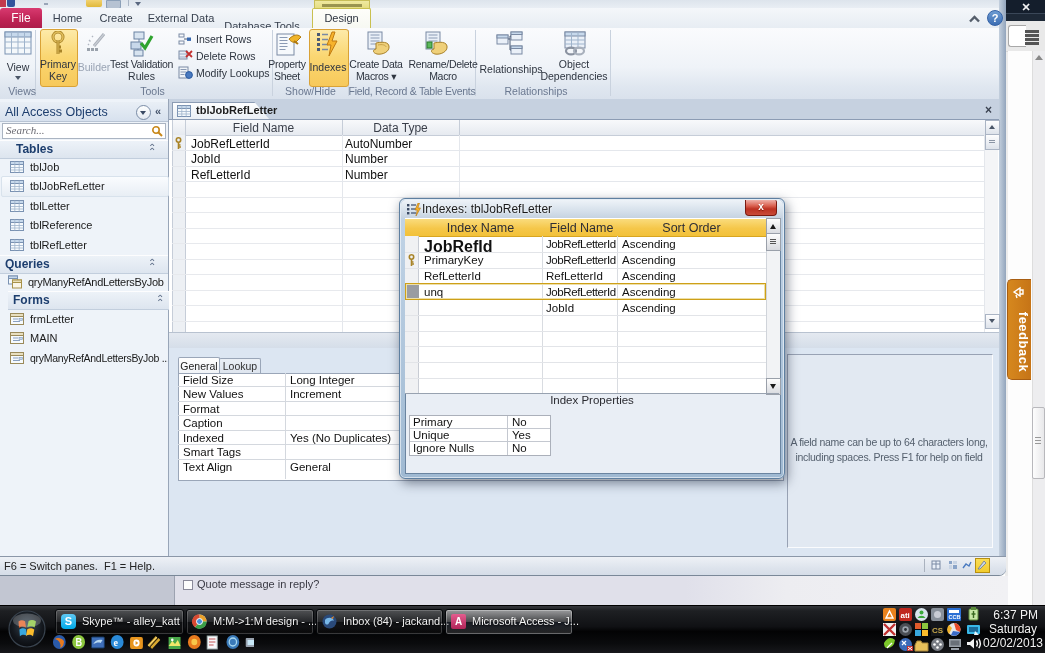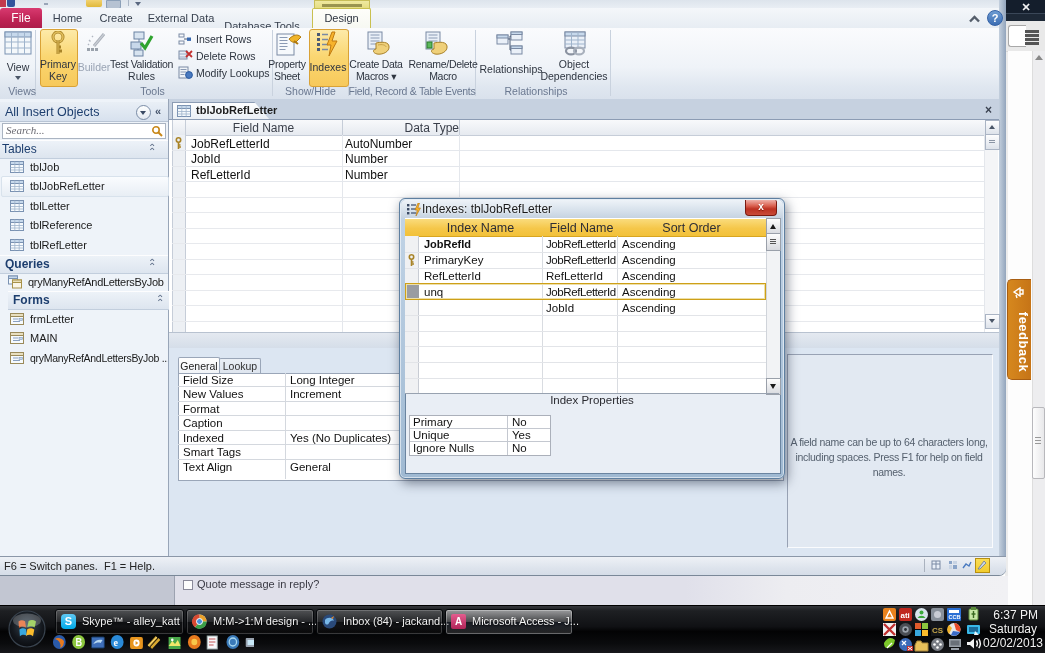--- a/index.html
+++ b/index.html
@@ -193,35 +193,35 @@
    <path d="M10.5 1v16 M17 1v16 M4 9h20 M4 13h20" stroke="#9FB4CC"></path>
    <ellipse cx="10" cy="20" rx="5" ry="3.4" fill="none" stroke="#8A92A0" stroke-width="2.2"></ellipse>
    <ellipse cx="18" cy="20" rx="5" ry="3.4" fill="none" stroke="#A8B0BC" stroke-width="2.2"></ellipse>
  </svg>
  <div class="a txt" style="left:544px;top:58px;width:60px;text-align:center;color:#2E3540;font-size:10.5px">Object</div>
  <div class="a txt" style="left:536px;top:70px;width:76px;text-align:center;color:#2E3540;font-size:10.5px">Dependencies</div>
  <div class="a txt" style="left:495px;top:85px;width:82px;text-align:center;color:#6A7890;font-size:10.5px">Relationships</div>
 
  <div class="a" style="left:0;top:99px;width:168px;height:457px;background:#EEF3F9;border-right:1px solid #98A5B8">
   <div class="a" style="left:0;top:3px;width:168px;height:19px;background:linear-gradient(#E9EFF6,#D7E1EE);border-bottom:1px solid #B8C4D4">
-    <div class="a txt" style="left:5px;top:3px;color:#1D3E6E;font-size:12.5px">All Insert Objects</div>
+    <div class="a txt" style="left:5px;top:3px;color:#1D3E6E;font-size:12.5px">All Access Objects</div>
     <div class="a" style="left:136px;top:3px;width:13px;height:13px;border-radius:50%;border:1px solid #7A8CA6;background:linear-gradient(#FDFEFE,#E4EAF2)">
           <div class="a" style="left:3px;top:5px;width:0;height:0;border-left:3px solid transparent;border-right:3px solid transparent;border-top:4px solid #3A4A64"></div>
         </div>
     <div class="a txt" style="left:155px;top:3px;color:#44536B;font-size:11px;font-weight:bold">«</div>
   </div>
   <div class="a" style="left:2px;top:24px;width:162px;height:14px;background:#fff;border:1px solid #AAB4C2">
     <div class="a txt" style="left:3px;top:0px;color:#6A6A72;font-size:11px;font-style:italic;font-family:'Liberation Serif',serif">Search...</div>
     <div class="a" style="left:148px;top:1px;width:12px;height:12px"><svg width="12" height="12" viewBox="0 0 12 12">
             <circle cx="5" cy="5" r="3.2" fill="none" stroke="#C8881A" stroke-width="1.6"></circle>
             <path d="M7.5 7.5 L11 11" stroke="#C8881A" stroke-width="2"></path>
           </svg></div>
   </div>
   <div class="a" style="left:0;top:41px;width:168px;height:17px;background:linear-gradient(#EDF2F8,#DDE5EF);border-top:1px solid #FDFDFE;border-bottom:1px solid #C2CEDD">
-    <div class="a txt" style="left:2px;top:1px;color:#1D3E6E;font-weight:normal;font-size:12px">Tables</div>
+    <div class="a txt" style="left:16px;top:1px;color:#1D3E6E;font-weight:bold;font-size:12px">Tables</div>
     <div class="a txt" style="left:148px;top:1px;color:#5A6A85;font-size:10px">⌃</div>
         <div class="a txt" style="left:148px;top:5px;color:#5A6A85;font-size:10px">⌃</div>
   </div>
  </div>
  <svg class="a" style="left:0;top:0" width="0" height="0">
       <defs>
    <g id="tbl">
           <rect x="0.5" y="1.5" width="13" height="11" fill="#F6FAFD" stroke="#7A92B2"></rect>
           <rect x="0.5" y="1.5" width="13" height="3" fill="#C7D9EC" stroke="#7A92B2"></rect>
           <path d="M4.8 1.5v11 M9.2 1.5v11 M.5 7.5h13 M.5 10h13" stroke="#9FB4CC" stroke-width=".8"></path>
@@ -297,21 +297,21 @@
    <div class="a txt" style="left:196px;top:104px;color:#1E1E1E;font-size:11px;font-weight:bold">tblJobRefLetter</div>
  <div class="a txt" style="left:985px;top:103px;color:#3A4250;font-size:12px;font-weight:bold">×</div>
 
  <div class="a" style="left:169px;top:119px;width:830px;height:213px;background:#fff;border-top:1px solid #8C9CB4"></div>
 
  <div class="a" style="left:172px;top:120px;width:812px;height:15px;background:linear-gradient(#F8F9FB,#E6EAF0);border:1px solid #C6CDD8;border-top:none"></div>
  <div class="a" style="left:185px;top:120px;width:1px;height:15px;background:#C6CDD8"></div>
  <div class="a" style="left:342px;top:120px;width:1px;height:15px;background:#C6CDD8"></div>
  <div class="a" style="left:459px;top:120px;width:1px;height:15px;background:#C6CDD8"></div>
  <div class="a txt" style="left:185px;top:121px;width:157px;text-align:center;color:#3A3F4A;font-size:12px">Field Name</div>
- <div class="a txt" style="left:342px;top:121px;width:117px;text-align:right;color:#3A3F4A;font-size:12px">Data Type</div>
+ <div class="a txt" style="left:342px;top:121px;width:117px;text-align:center;color:#3A3F4A;font-size:12px">Data Type</div>
 
  <div class="a" style="left:172px;top:135px;width:12px;height:197px;background:#EDF0F4;border-right:1px solid #C6CDD8;border-left:1px solid #C6CDD8"></div>
  <div class="a" style="left:342px;top:135px;width:1px;height:197px;background:#E4E7EC"></div>
  <div class="a" style="left:459px;top:135px;width:1px;height:197px;background:#E4E7EC"></div>
  <div class="a" style="left:984px;top:135px;width:1px;height:197px;background:#E4E7EC"></div>
  <div class="a" style="left:172px;top:150px;width:812px;height:1px;background:#E4E7EC"></div>
  <div class="a" style="left:172px;top:166px;width:812px;height:1px;background:#E4E7EC"></div>
  <div class="a" style="left:172px;top:181px;width:812px;height:1px;background:#E4E7EC"></div>
  <div class="a" style="left:172px;top:197px;width:812px;height:1px;background:#E7E9ED"></div>
  <div class="a" style="left:172px;top:212px;width:812px;height:1px;background:#E7E9ED"></div>
@@ -368,21 +368,20 @@
  <div class="a txt" style="left:183px;top:417px;color:#111;font-size:11.5px">Caption</div>
  <div class="a txt" style="left:183px;top:432px;color:#111;font-size:11.5px">Indexed</div>
     <div class="a txt" style="left:290px;top:432px;color:#111;font-size:11.5px">Yes (No Duplicates)</div>
  <div class="a txt" style="left:183px;top:446px;color:#111;font-size:11.5px">Smart Tags</div>
  <div class="a txt" style="left:183px;top:461px;color:#111;font-size:11.5px">Text Align</div>
     <div class="a txt" style="left:290px;top:461px;color:#111;font-size:11.5px">General</div>
 
  <div class="a" style="left:787px;top:354px;width:204px;height:192px;background:#E2E9F2;border:1px solid #98A2B4;border-bottom-color:#FAFBFD;border-right-color:#FAFBFD">
    <div class="a txt" style="left:0;top:80px;width:202px;text-align:center;color:#55606E;font-size:10.5px;letter-spacing:-.3px;line-height:15px">A field name can be up to 64 characters long,</div>
       <div class="a txt" style="left:0;top:95px;width:202px;text-align:center;color:#55606E;font-size:10.5px;letter-spacing:-.3px;line-height:15px">including spaces. Press F1 for help on field</div>
-      <div class="a txt" style="left:0;top:110px;width:202px;text-align:center;color:#55606E;font-size:10.5px;letter-spacing:-.3px;line-height:15px">names.</div>
  </div>
 
  <div class="a" style="left:0;top:556px;width:1006px;height:19px;background:linear-gradient(#EEF1F6,#DDE3EC 60%,#D4DCE7);border-top:1px solid #8B97A8">
    <div class="a txt" style="left:4px;top:3px;color:#222;font-size:11px">F6 = Switch panes.&nbsp; F1 = Help.</div>
       <div class="a" style="left:924px;top:2px;width:1px;height:13px;background:#AAB2BE"></div>
    <div class="a" style="left:930px;top:2px;width:12px;height:12px"><svg width="12" height="12" viewBox="0 0 12 12">
           <rect x="2" y="2" width="8" height="8" fill="#EAF0F8" stroke="#7A8AA4"></rect>
           <path d="M2 5h8 M6 2v8" stroke="#7A8AA4"></path>
         </svg></div>
    <div class="a" style="left:947px;top:2px;width:12px;height:12px"><svg width="12" height="12" viewBox="0 0 12 12">
@@ -431,21 +430,21 @@
   <div class="a" style="left:5px;top:53px;width:361px;height:1px;background:#E2E4E8"></div>
   <div class="a" style="left:5px;top:69px;width:361px;height:1px;background:#E2E4E8"></div>
   <div class="a" style="left:5px;top:84px;width:361px;height:1px;background:#E2E4E8"></div>
   <div class="a" style="left:5px;top:100px;width:361px;height:1px;background:#E2E4E8"></div>
   <div class="a" style="left:5px;top:116px;width:361px;height:1px;background:#E2E4E8"></div>
   <div class="a" style="left:5px;top:132px;width:361px;height:1px;background:#E2E4E8"></div>
   <div class="a" style="left:5px;top:147px;width:361px;height:1px;background:#E2E4E8"></div>
   <div class="a" style="left:5px;top:163px;width:361px;height:1px;background:#E2E4E8"></div>
   <div class="a" style="left:5px;top:179px;width:361px;height:1px;background:#E2E4E8"></div>
 
-  <div class="a txt" style="left:24px;top:39px;color:#111;font-size:11px;font-weight:bold">JobRefId</div>
+  <div class="a txt" style="left:24px;top:39px;color:#111;font-size:16px;font-weight:bold">JobRefId</div>
   <div class="a txt" style="left:146px;top:39px;color:#111;font-size:11.5px;letter-spacing:-.4px">JobRefLetterId</div>
   <div class="a txt" style="left:222px;top:39px;color:#111;font-size:11.5px">Ascending</div>
   <svg class="a" style="left:7px;top:55px" width="9" height="13" viewBox="0 0 9 13">
       <circle cx="4.5" cy="3" r="2.2" fill="none" stroke="#A98428" stroke-width="1.6"></circle>
       <path d="M4.5 5v7 M4.5 10h2.5 M4.5 8h2" stroke="#A98428" stroke-width="1.6" fill="none"></path>
     </svg>
   <div class="a txt" style="left:24px;top:55px;color:#111;font-size:11.5px">PrimaryKey</div>
   <div class="a txt" style="left:146px;top:55px;color:#111;font-size:11.5px;letter-spacing:-.4px">JobRefLetterId</div>
   <div class="a txt" style="left:222px;top:55px;color:#111;font-size:11.5px">Ascending</div>
   <div class="a txt" style="left:24px;top:71px;color:#111;font-size:11.5px">RefLetterId</div>

